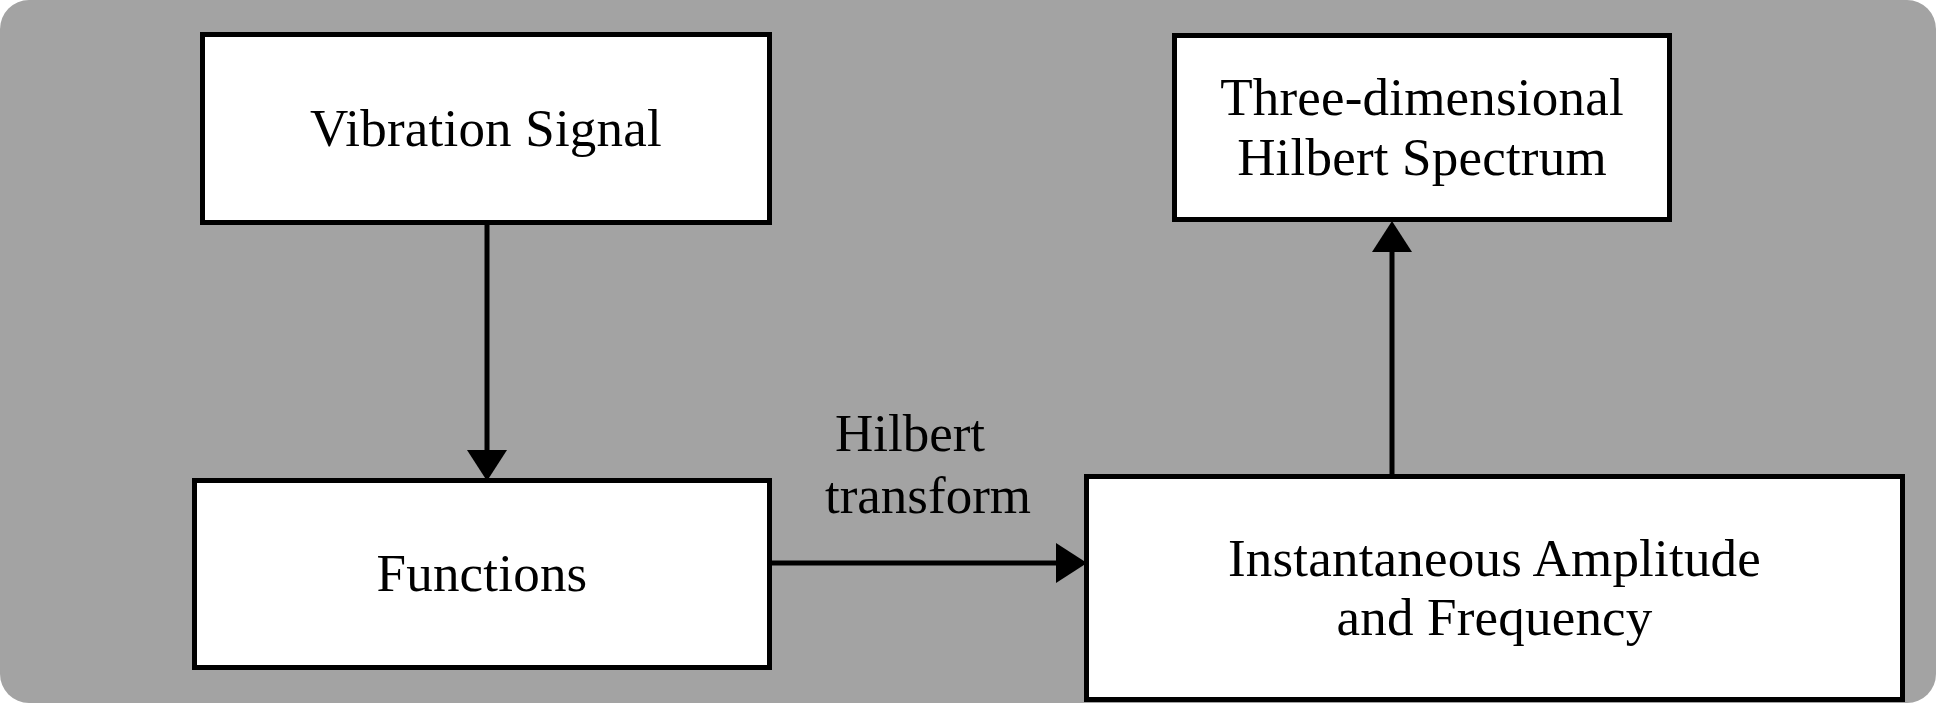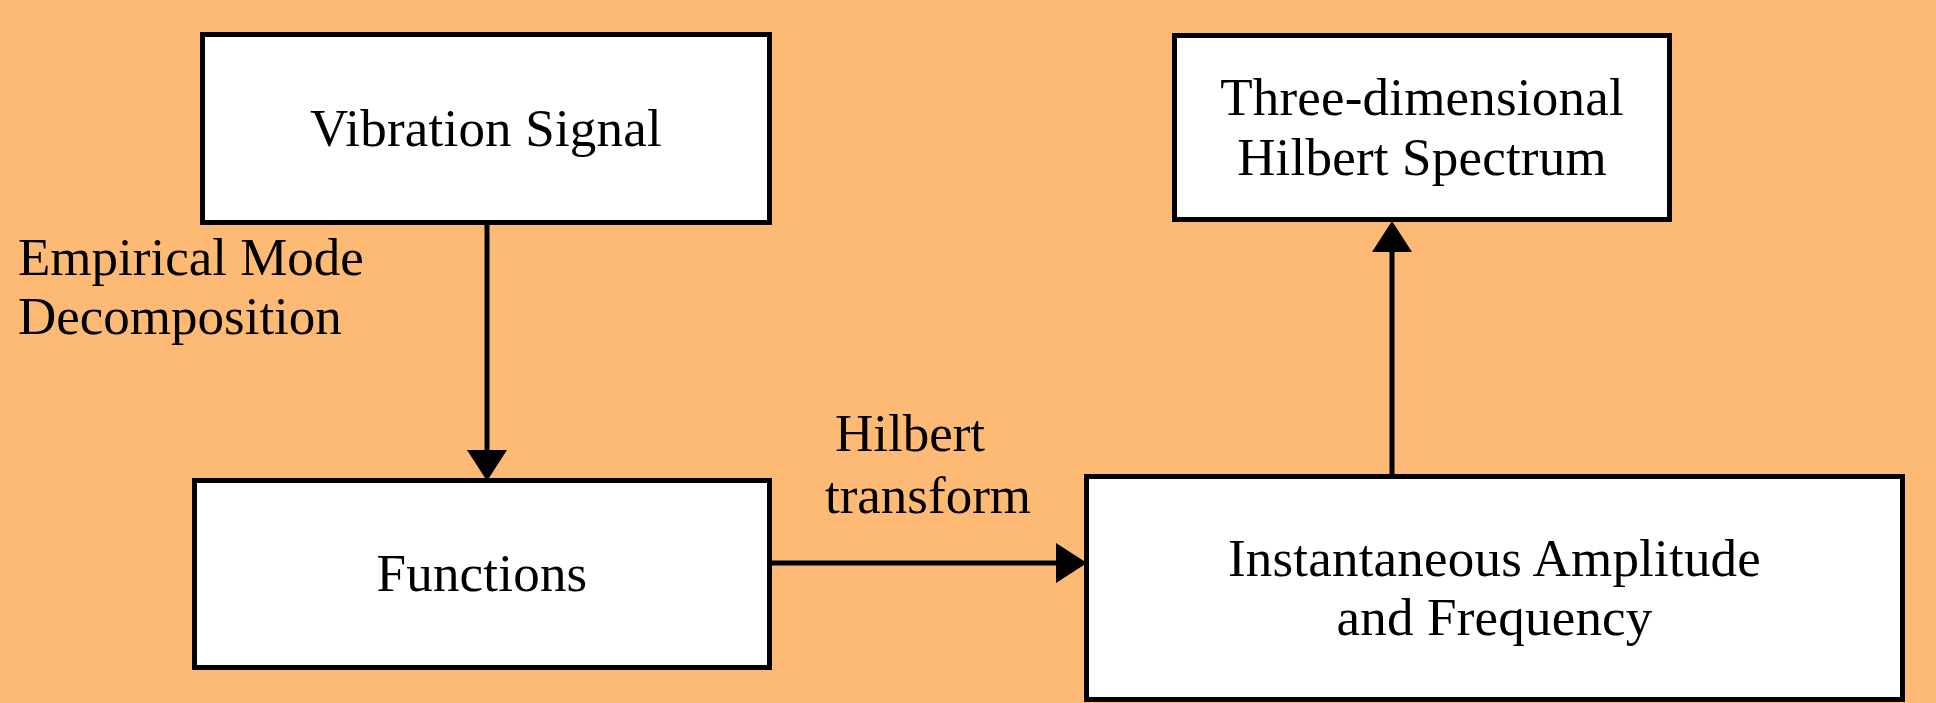--- a/index.html
+++ b/index.html
@@ -5,24 +5,25 @@
 <style>
   html, body {
     margin: 0;
     padding: 0;
     background: #ffffff;
   }
   #diagram-root {
     position: relative;
     width: 1936px;
     height: 703px;
-    background: #fdba74;
+    background: #a3a3a3;
     font-family: "Liberation Serif", "DejaVu Serif", serif;
     color: #000000;
     overflow: hidden;
+    border-radius: 29px;
   }
   .node-box {
     position: absolute;
     box-sizing: border-box;
     border: 5px solid #000000;
     background: #ffffff;
     display: flex;
     flex-direction: column;
     align-items: center;
     justify-content: center;
@@ -103,24 +104,20 @@
 
   <div class="node-box" id="node-imf">
     <span class="node-line">Functions</span>
   </div>
 
   <div class="node-box" id="node-inst-amp-freq">
     <span class="node-line">Instantaneous Amplitude</span>
     <span class="node-line">and Frequency</span>
   </div>
 
-  <div class="edge-label" id="label-emd">
-    <span class="node-line">Empirical Mode</span>
-    <span class="node-line">Decomposition</span>
-  </div>
 
   <div class="edge-label" id="label-hilbert-top">
     <span class="node-line">Hilbert</span>
   </div>
 
   <div class="edge-label" id="label-hilbert-bot">
     <span class="node-line">transform</span>
   </div>
 
 

